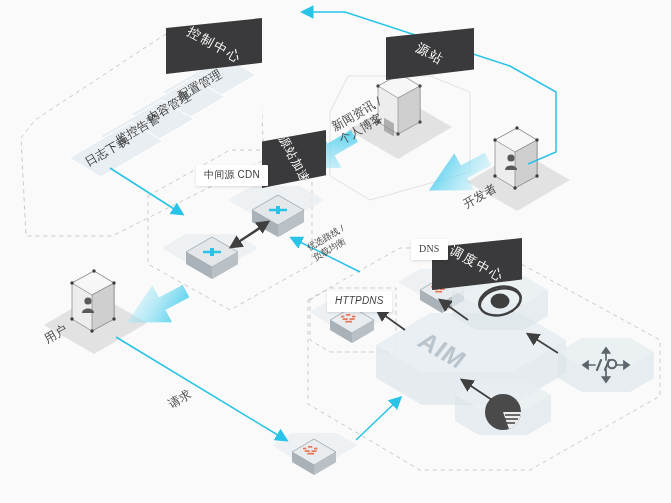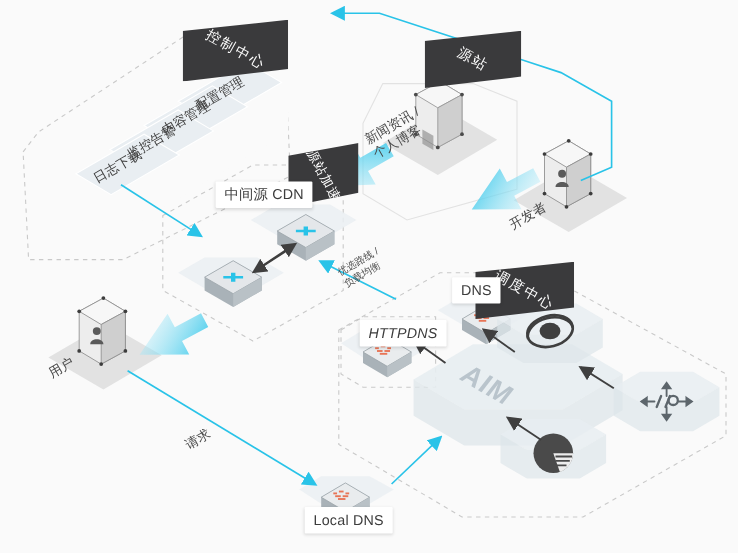--- a/index.html
+++ b/index.html
@@ -11,21 +11,21 @@
     position:relative;
   }
   #stage{position:absolute;inset:0;width:671px;height:503px;}
   svg#scene{position:absolute;left:0;top:0;width:671px;height:503px;}
 
   
   .chip{
     position:absolute;
     background:#ffffff;
     color:#3d3d3d;
-    font-size:13px;
+    font-size:10px;
     line-height:1;
     padding:5px 8px 6px 8px;
     white-space:nowrap;
     box-shadow:0 1px 3px rgba(0,0,0,.13);
     border-radius:1px;
     letter-spacing:.2px;
   }
 
   
   .ribbon{
@@ -342,25 +342,24 @@
 </div>
 
 <div class="isolabel" style="left:176px;top:78px;transform:rotate(-30deg);font-size:12px;color:#3d3d3d;">配置管理</div>
 <div class="isolabel" style="left:145px;top:100px;transform:rotate(-30deg);font-size:12px;color:#3d3d3d;">内容管理</div>
 <div class="isolabel" style="left:114px;top:122px;transform:rotate(-30deg);font-size:12px;color:#3d3d3d;">监控告警</div>
 <div class="isolabel" style="left:83px;top:144px;transform:rotate(-30deg);font-size:12px;color:#3d3d3d;">日志下载</div>
 
 <div class="chip" style="left:196px;top:165px;">中间源 CDN</div>
 
 
-<div class="chip" style="left:411px;top:252px;">DNS</div>
+<div class="chip" style="left:411px;top:239px;font-family:Liberation Serif, serif;">DNS</div>
 
 <div class="chip" style="left:327px;top:291px;font-style:italic;">HTTPDNS</div>
 
-<div class="chip" style="left:277px;top:461px;">Local DNS</div>
 
 
 <div class="isolabel big" style="left:333px;top:106px;transform:rotate(-30deg);">新闻资讯 /
 个人博客</div>
 
 <div class="isolabel big" style="left:462px;top:189px;transform:rotate(-30deg);">开发者</div>
 
 <div class="isolabel big" style="left:44px;top:327px;transform:rotate(-30deg);">用户</div>
 
 <div class="isolabel big" style="left:168px;top:392px;transform:rotate(-30deg);">请求</div>

